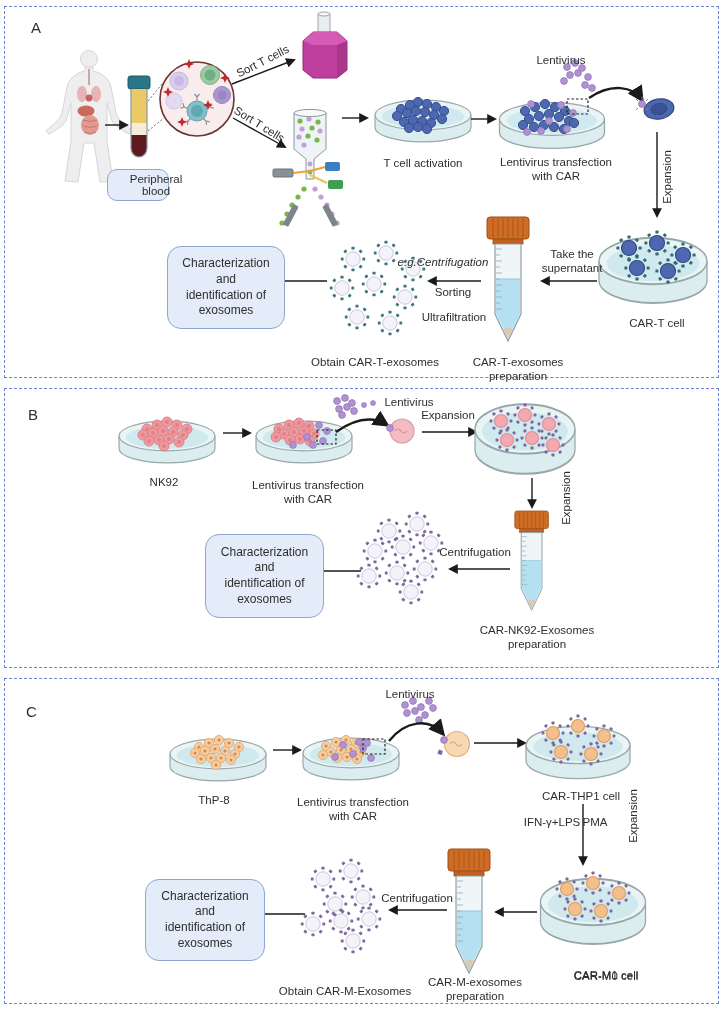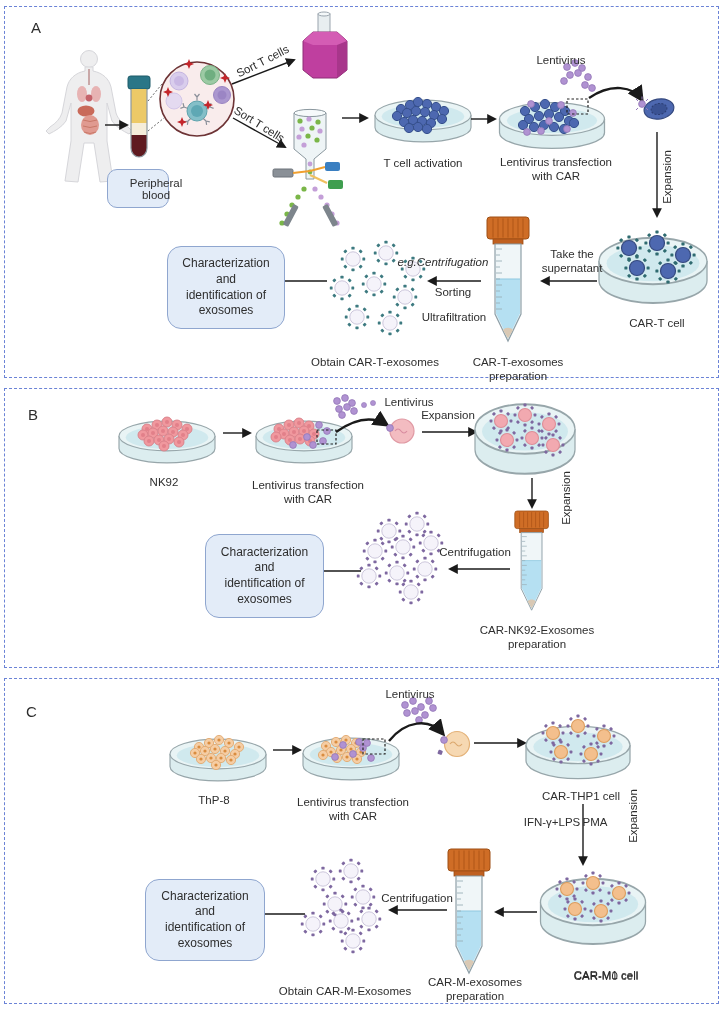--- a/index.html
+++ b/index.html
@@ -290,21 +290,21 @@
           <use href="#exoA" x="373" y="283"></use>
           <use href="#exoA" x="404" y="296"></use>
         <use href="#exoA" x="356" y="316"></use>
           <use href="#exoA" x="389" y="322"></use>
       </g>
 
       <line x1="326" y1="280" x2="270" y2="280" stroke="#1a1a1a" stroke-width="1.4" marker-end="url(#ahA)"></line>
     </svg>
 
     <div class="lbl panel-letter" style="left:26px;top:12px;">A</div>
-    <div class="info-box small-box" style="left:102px;top:162px;width:62px;height:39px;padding-left:36px;">Peripheral
+    <div class="info-box small-box" style="left:102px;top:162px;width:62px;height:32px;padding-left:36px;">Peripheral
 blood</div>
     <div class="lbl" style="left:222px;top:48px;width:72px;transform:rotate(-27deg);">Sort T cells</div>
     <div class="lbl" style="left:218px;top:111px;width:72px;transform:rotate(32deg);">Sort T cells</div>
     <div class="lbl" style="left:358px;top:150px;width:120px;">T cell activation</div>
     <div class="lbl" style="left:496px;top:47px;width:120px;">Lentivirus</div>
     <div class="lbl" style="left:487px;top:149px;width:128px;">Lentivirus transfection
 with CAR</div>
     <div class="lbl rot" style="left:633px;top:163px;width:60px;height:14px;">Expansion</div>
     <div class="lbl" style="left:592px;top:310px;width:120px;">CAR-T cell</div>
     <div class="lbl" style="left:527px;top:241px;width:80px;">Take the

